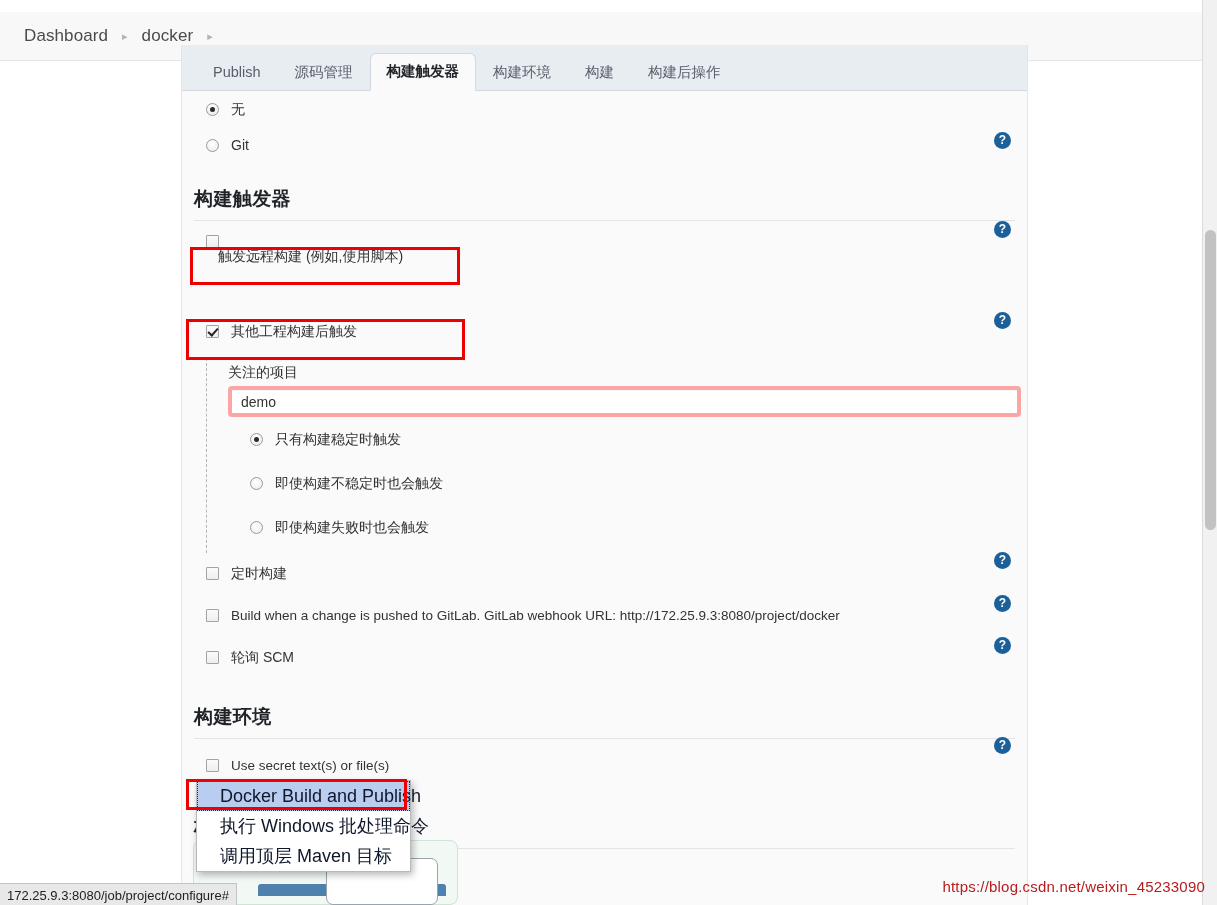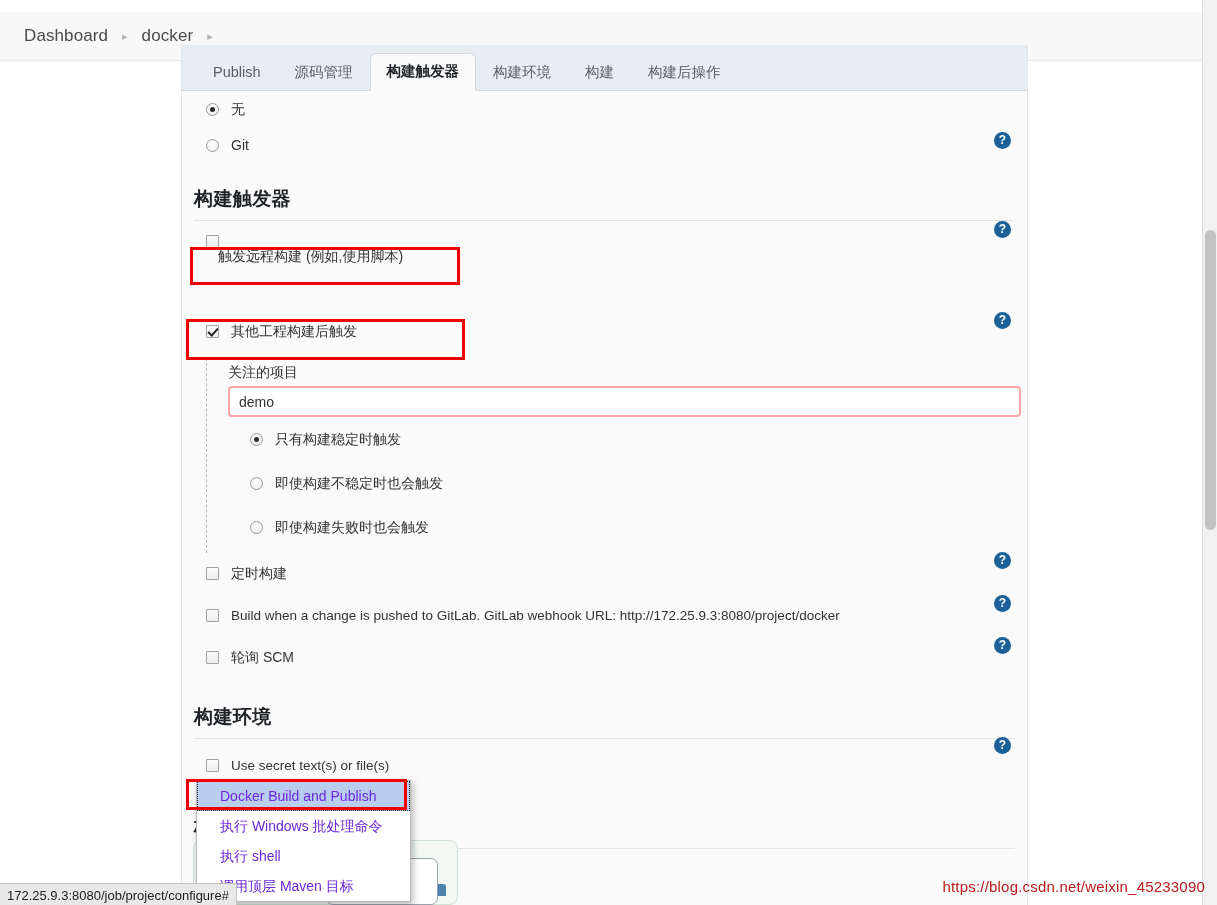--- a/index.html
+++ b/index.html
@@ -191,21 +191,21 @@
   }
   .sub-label {
     font-size: 14px;
     color: #333;
     padding: 6px 0 4px 0;
   }
   .text-input {
     width: 793px;
     height: 31px;
     box-sizing: border-box;
-    border: 2px solid #fca5a5;
+    border: 4px solid #fca5a5;
     border-radius: 4px;
     background: #ffffff;
     font-size: 14px;
     color: #333;
     padding: 0 9px;
     font-family: "Liberation Sans", sans-serif;
     outline: none;
     box-shadow: inset 0 1px 1px rgba(0,0,0,.03);
   }
 
@@ -238,22 +238,22 @@
     top: 780px;
     width: 213px;
     background: #ffffff;
     border: 1px solid #b9b9b9;
     box-shadow: 2px 3px 7px rgba(0,0,0,.28);
     z-index: 40;
     padding: 0;
   }
   .menu-item {
     padding: 6px 10px 6px 23px;
-    font-size: 14px;
-    color: #6d28d9;
+    font-size: 18px;
+    color: #0f172a;
     cursor: pointer;
     white-space: nowrap;
     line-height: 18px;
   }
   .menu-item.selected {
     background: #b9cdf0;
     border: 1px dotted #2b2b2b;
     padding: 5px 9px 5px 22px;
   }
 
@@ -456,21 +456,20 @@
   </div>
 </div>
 
 <div id="save-bar"></div>
 <div id="save-button"></div>
 <div id="apply-button"></div>
 
 <div id="build-step-menu">
   <div class="menu-item selected">Docker Build and Publish</div>
   <div class="menu-item">执行 Windows 批处理命令</div>
-  <div class="menu-item">执行 shell</div>
   <div class="menu-item">调用顶层 Maven 目标</div>
 </div>
 
 <div class="annot" style="left:190px; top:247px; width:270px; height:38px;"></div>
 <div class="annot" style="left:186px; top:319px; width:279px; height:41px;"></div>
 <div class="annot" style="left:186px; top:779px; width:221px; height:31px;"></div>
 
 <div id="status-url">172.25.9.3:8080/job/project/configure#</div>
 
 <div id="watermark">https://blog.csdn.net/weixin_45233090</div>

